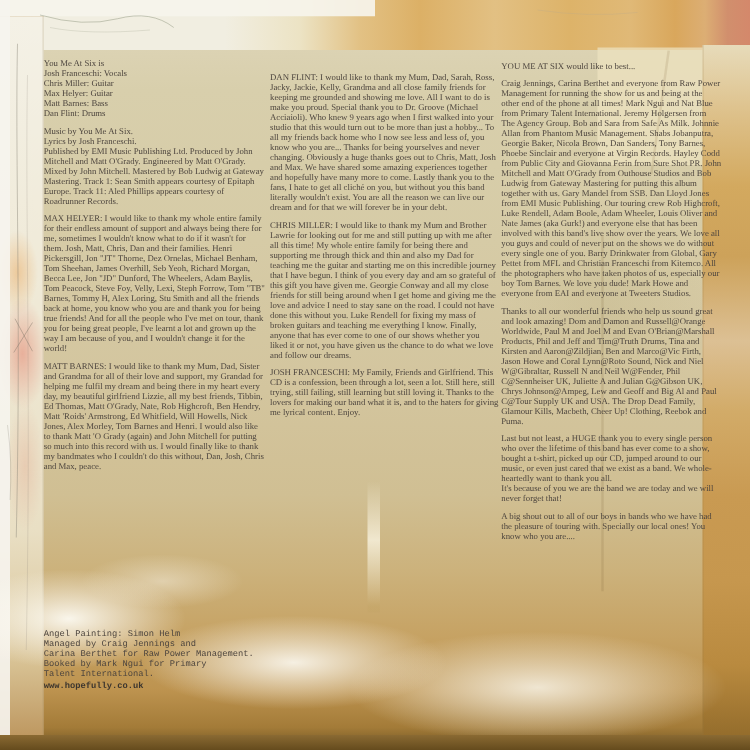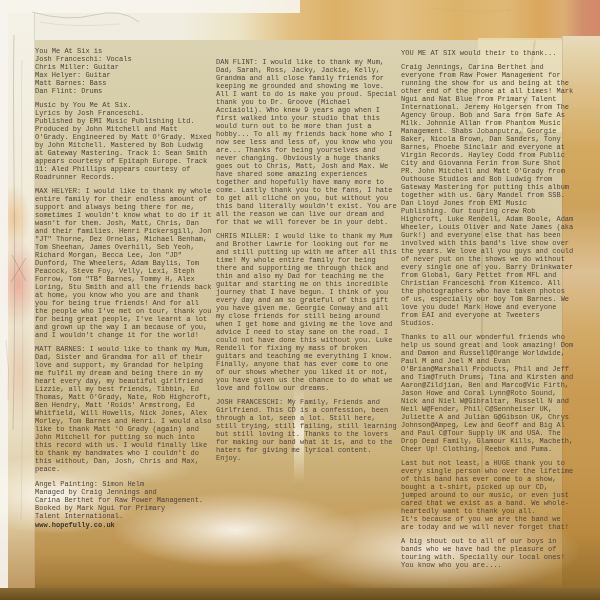--- a/index.html
+++ b/index.html
@@ -46,27 +46,27 @@
   }
   .bg-bottombar{left:0;top:588px;width:600px;height:12px;
     background:linear-gradient(180deg,#8a6a33,#654b1d);}
   .tint-olive{left:395px;top:140px;width:175px;height:210px;
     background:radial-gradient(ellipse 60% 50% at 50% 50%, rgba(175,165,115,.18), rgba(175,165,115,0) 80%);}
   .crease1{left:294px;top:385px;width:10px;height:105px;
     background:linear-gradient(180deg, rgba(255,255,245,0), rgba(255,252,238,.7) 45%, rgba(190,160,95,.18) 95%);}
   .crease2{left:481px;top:188px;width:2px;height:285px;background:rgba(120,95,50,.16);}
   .crease3{left:527px;top:40px;width:2px;height:100px;background:rgba(120,95,50,.14);transform:rotate(8deg);}
   .col{position:absolute;color:#4d453e;font-size:7px;line-height:8px;
-    text-align:left;letter-spacing:0;}
+    text-align:left;letter-spacing:0;font-family:Liberation Serif, serif;}
   .col-left{left:35px;top:47px;width:177px;}
   .col-mid{left:216px;top:58px;width:183px;}
   .col-right{left:401px;top:49px;width:176px;}
   .block{white-space:pre-line;}
   .block + .block{margin-top:6px;}
-  .footer{position:absolute;left:35px;top:480px;width:210px;color:#4d453e;
+  .footer{position:absolute;left:35px;top:504px;width:210px;color:#4d453e;
     font-size:7px;line-height:8px;}
   .footer .site{font-weight:bold;color:#3b352e;margin-top:1px;}
   .heading{font-weight:normal;}
 </style>
 </head>
 <body>
 
 <div class="page">
 
   <div class="bg bg-topband"></div>
@@ -106,21 +106,21 @@
     <div class="block">MATT BARNES: I would like to thank my Mum, Dad, Sister and Grandma for all of their love and support, my Grandad for helping me fulfil my dream and being there in my heart every day, my beautiful girlfriend Lizzie, all my best friends, Tibbin, Ed Thomas, Matt O'Grady, Nate, Rob Highcroft, Ben Hendry, Matt 'Roids' Armstrong, Ed Whitfield, Will Howells, Nick Jones, Alex Morley, Tom Barnes and Henri. I would also like to thank Matt 'O Grady (again) and John Mitchell for putting so much into this record with us. I would finally like to thank my bandmates who I couldn't do this without, Dan, Josh, Chris and Max, peace.</div>
   </div>
 
   <div class="col col-mid">
     <div class="block">DAN FLINT: I would like to thank my Mum, Dad, Sarah, Ross, Jacky, Jackie, Kelly, Grandma and all close family friends for keeping me grounded and showing me love. All I want to do is make you proud. Special thank you to Dr. Groove (Michael Acciaioli). Who knew 9 years ago when I first walked into your studio that this would turn out to be more than just a hobby... To all my friends back home who I now see less and less of, you know who you are... Thanks for being yourselves and never changing. Obviously a huge thanks goes out to Chris, Matt, Josh and Max. We have shared some amazing experiences together and hopefully have many more to come. Lastly thank you to the fans, I hate to get all cliché on you, but without you this band literally wouldn't exist. You are all the reason we can live our dream and for that we will forever be in your debt.</div>
     <div class="block">CHRIS MILLER: I would like to thank my Mum and Brother Lawrie for looking out for me and still putting up with me after all this time! My whole entire family for being there and supporting me through thick and thin and also my Dad for teaching me the guitar and starting me on this incredible journey that I have begun. I think of you every day and am so grateful of this gift you have given me. Georgie Conway and all my close friends for still being around when I get home and giving me the love and advice I need to stay sane on the road. I could not have done this without you. Luke Rendell for fixing my mass of broken guitars and teaching me everything I know. Finally, anyone that has ever come to one of our shows whether you liked it or not, you have given us the chance to do what we love and follow our dreams.</div>
     <div class="block">JOSH FRANCESCHI: My Family, Friends and Girlfriend. This CD is a confession, been through a lot, seen a lot. Still here, still trying, still failing, still learning but still loving it. Thanks to the lovers for making our band what it is, and to the haters for giving me lyrical content. Enjoy.</div>
   </div>
 
   <div class="col col-right">
-    <div class="block heading">YOU ME AT SIX would their to thank...</div>
+    <div class="block heading">YOU ME AT SIX would like to best...</div>
     <div class="block">Craig Jennings, Carina Berthet and everyone from Raw Power Management for running the show for us and being at the other end of the phone at all times! Mark Ngui and Nat Blue from Primary Talent International. Jeremy Holgersen from The Agency Group. Bob and Sara from Safe As Milk. Johnnie Allan from Phantom Music Management. Shabs Jobanputra, Georgie Baker, Nicola Brown, Dan Sanders, Tony Barnes, Phoebe Sinclair and everyone at Virgin Records. Hayley Codd from Public City and Giovanna Ferin from Sure Shot PR. John Mitchell and Matt O'Grady from Outhouse Studios and Bob Ludwig from Gateway Mastering for putting this album together with us. Gary Mandel from SSB. Dan Lloyd Jones from EMI Music Publishing. Our touring crew Rob Highcroft, Luke Rendell, Adam Boole, Adam Wheeler, Louis Oliver and Nate James (aka Gurk!) and everyone else that has been involved with this band's live show over the years. We love all you guys and could of never put on the shows we do without every single one of you. Barry Drinkwater from Global, Gary Pettet from MFL and Christian Franceschi from Kitemco. All the photographers who have taken photos of us, especially our boy Tom Barnes. We love you dude! Mark Howe and everyone from EAI and everyone at Tweeters Studios.</div>
     <div class="block">Thanks to all our wonderful friends who help us sound great and look amazing! Dom and Damon and Russell@Orange Worldwide, Paul M and Joel M and Evan O'Brian@Marshall Products, Phil and Jeff and Tim@Truth Drums, Tina and Kirsten and Aaron@Zildjian, Ben and Marco@Vic Firth, Jason Howe and Coral Lynn@Roto Sound, Nick and Niel W@Gibraltar, Russell N and Neil W@Fender, Phil C@Sennheiser UK, Juliette A and Julian G@Gibson UK, Chrys Johnson@Ampeg, Lew and Geoff and Big Al and Paul C@Tour Supply UK and USA. The Drop Dead Family, Glamour Kills, Macbeth, Cheer Up! Clothing, Reebok and Puma.</div>
     <div class="block">Last but not least, a HUGE thank you to every single person who over the lifetime of this band has ever come to a show, bought a t-shirt, picked up our CD, jumped around to our music, or even just cared that we exist as a band. We whole-heartedly want to thank you all.
 It's because of you we are the band we are today and we will never forget that!</div>
     <div class="block">A big shout out to all of our boys in bands who we have had the pleasure of touring with. Specially our local ones! You know who you are....</div>
   </div>
 
   <div class="footer">
     <div class="block">Angel Painting: Simon Helm
 Managed by Craig Jennings and

